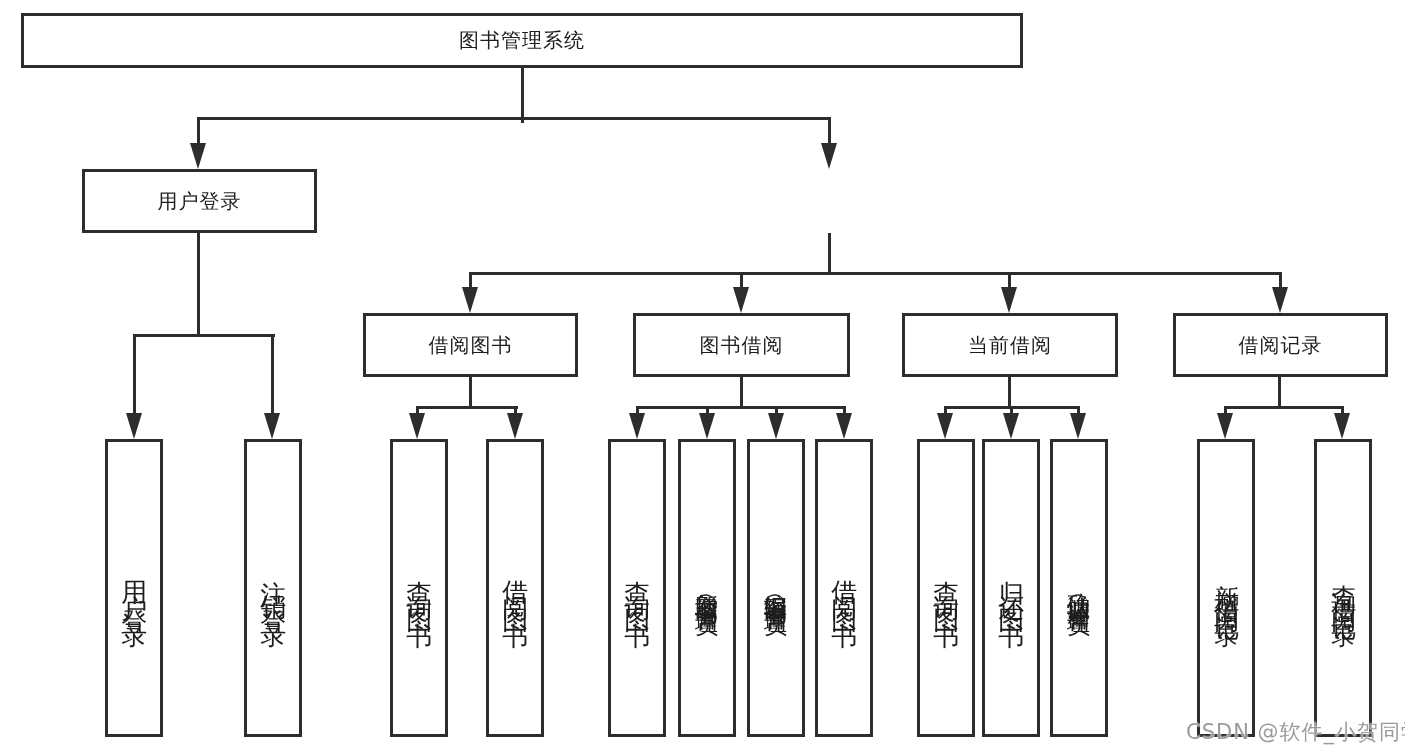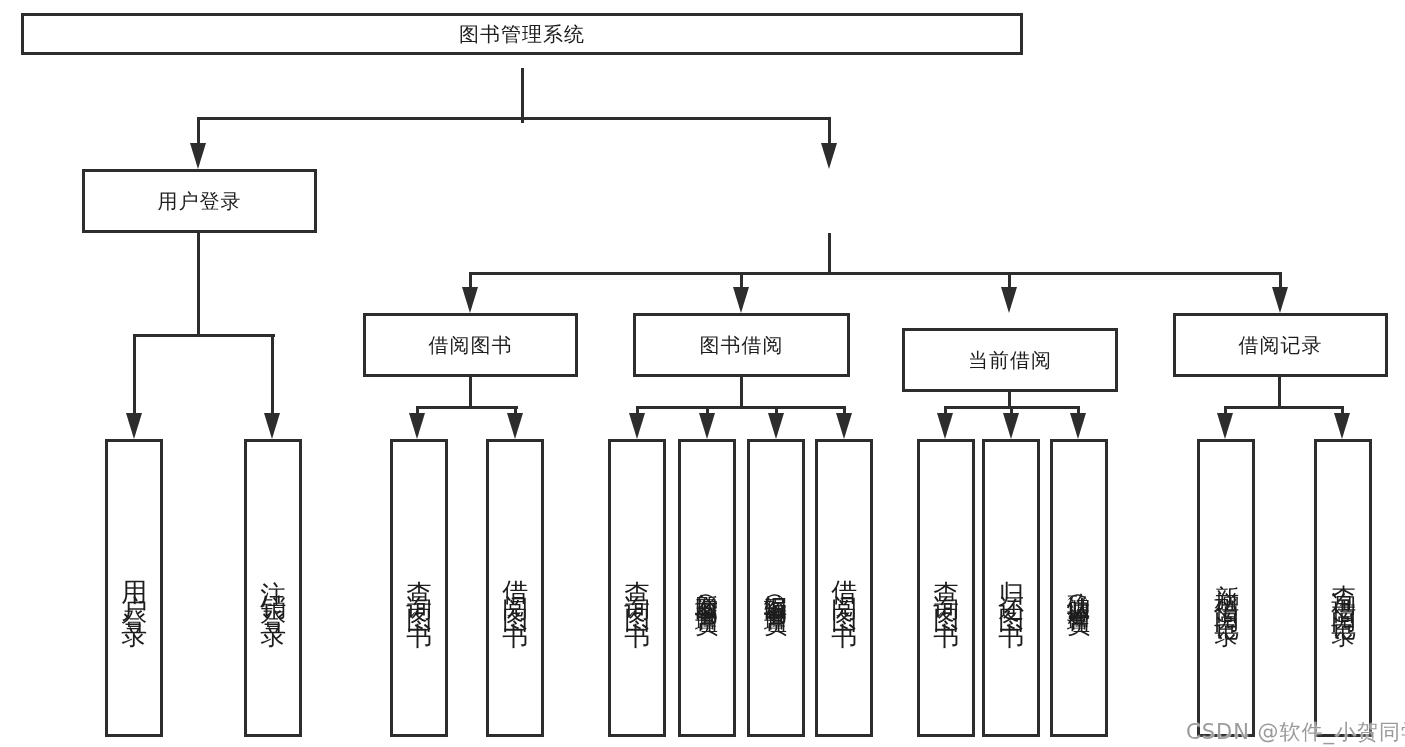--- a/index.html
+++ b/index.html
@@ -54,35 +54,35 @@
     z-index:5;
     text-shadow:0 0 2px #fff,0 0 2px #fff;
     white-space:nowrap;
   }
 </style>
 </head>
 <body>
 
 <div id="canvas">
 
-  <div class="box" style="left:21px;top:13px;width:1002px;height:42px;">
+  <div class="box" style="left:21px;top:13px;width:1002px;height:55px;">
     <span>图书管理系统</span>
   </div>
 
   <div class="box" style="left:82px;top:169px;width:235px;height:64px;">
     <span>用户登录</span>
   </div>
 
   <div class="box" style="left:363px;top:313px;width:215px;height:64px;">
     <span>借阅图书</span>
   </div>
   <div class="box" style="left:633px;top:313px;width:217px;height:64px;">
     <span>图书借阅</span>
   </div>
-  <div class="box" style="left:902px;top:313px;width:216px;height:64px;margin-top:15px;">
+  <div class="box" style="left:902px;top:313px;width:216px;height:64px;">
     <span>当前借阅</span>
   </div>
   <div class="box" style="left:1173px;top:313px;width:215px;height:64px;">
     <span>借阅记录</span>
   </div>
 
   <div class="box leaf" style="left:105px;">
     <span>用户登录</span>
   </div>
   <div class="box leaf" style="left:244px;">

